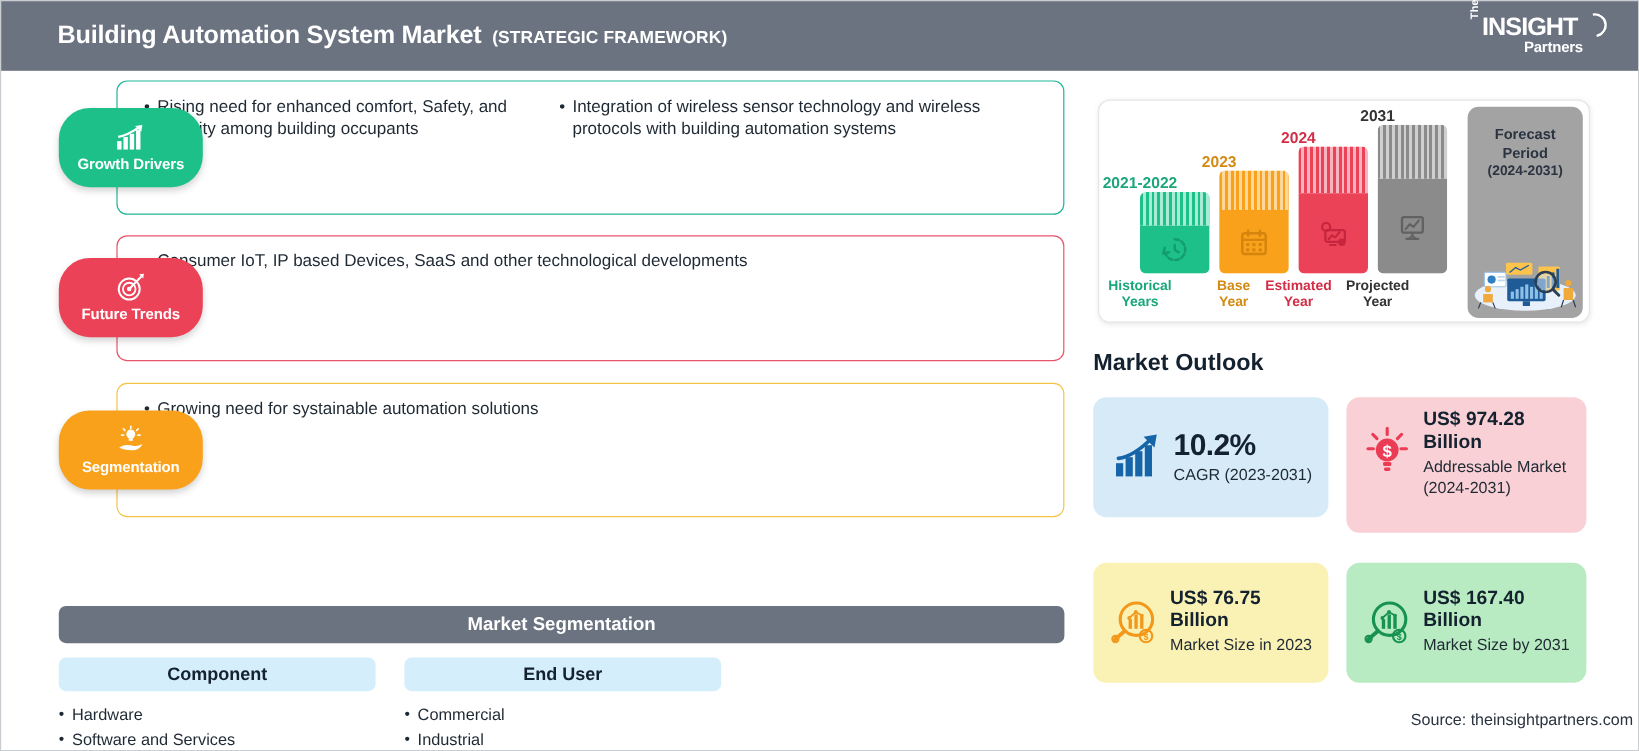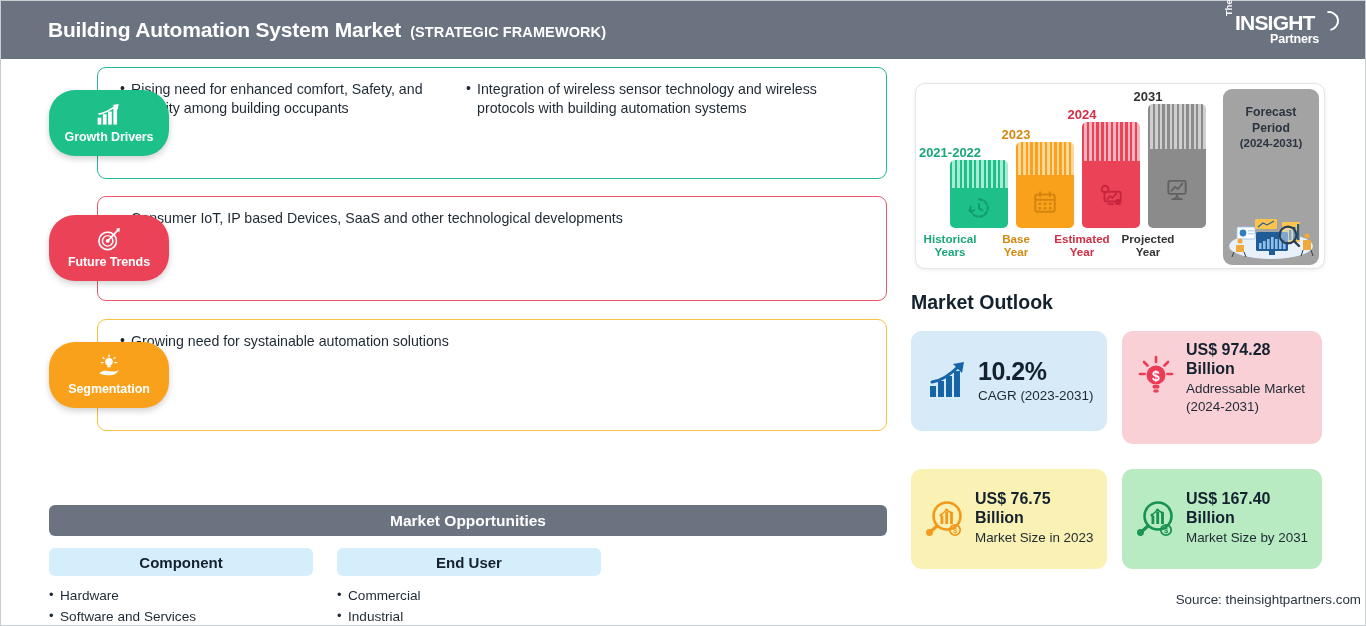--- a/index.html
+++ b/index.html
@@ -265,21 +265,21 @@
             <line x1="23" y1="3" x2="21.6" y2="4.4"></line>
             <line x1="7.2" y1="9" x2="9.2" y2="9"></line>
             <line x1="24.8" y1="9" x2="22.8" y2="9"></line>
           </g>
           <path d="M5 21 C9 17.5, 14 18.2, 18 19 C21 19.6, 24.5 19, 27 17.4 C25.5 21.5, 21 23.6, 16.5 23.4 C12 23.2, 8 22.6, 5 21 Z" fill="#fff"></path>
         </svg>
         <span class="badge-label">Segmentation</span>
       </div>
     </div>
 
-    <div id="seg-title">Market Opportunities</div>
+    <div id="seg-title">Market Segmentation</div>
 
     <div class="seg-col" id="seg-col-1" style="left:336px;width:264px;">
       <div class="seg-head">End User</div>
       <ul class="seg-items">
         <li>Commercial</li>
         <li>Industrial</li>
 
       </ul>
     </div>
 
@@ -325,21 +325,21 @@
                 <rect x="6" y="12.5" width="2.3" height="2.3"></rect>
                   <rect x="10.8" y="12.5" width="2.3" height="2.3"></rect>
                 <rect x="15.6" y="12.5" width="2.3" height="2.3"></rect>
                   <rect x="6" y="16.6" width="2.3" height="2.3"></rect>
                 <rect x="10.8" y="16.6" width="2.3" height="2.3"></rect>
                   <rect x="15.6" y="16.6" width="2.3" height="2.3"></rect>
               </g>
             </svg>
           </div>
         </div>
-        <span class="tl-caption" style="color:#d28a12;">Base<br>Year</span>
+        <span class="tl-caption" style="color:#d28a12;margin-left:12px;">Base<br>Year</span>
       </div>
 
       <div class="tl-bar-group" id="tlg-2" style="left:166px;">
         <span class="tl-year" style="bottom:106px;color:#d22e46;">2024</span>
         <div class="tl-bar" style="height:106px;">
           <div class="tl-stripes" style="height:39px;background:repeating-linear-gradient(90deg,#ec4257 0 2.4px,#f8b4bf 2.4px 4.8px);"></div>
           <div class="tl-solid" style="height:67px;background:#ec4257;">
             <svg class="tl-icon" viewBox="0 0 24 24">
               <rect x="6" y="9" width="15" height="9" rx="1.4" stroke="#a81028" stroke-width="1.8" fill="none"></rect>
               <path d="M8.5 16 L11 13 L13.5 14.6 L17 10.5" stroke="#a81028" stroke-width="1.7" fill="none" stroke-linecap="round" stroke-linejoin="round"></path>

